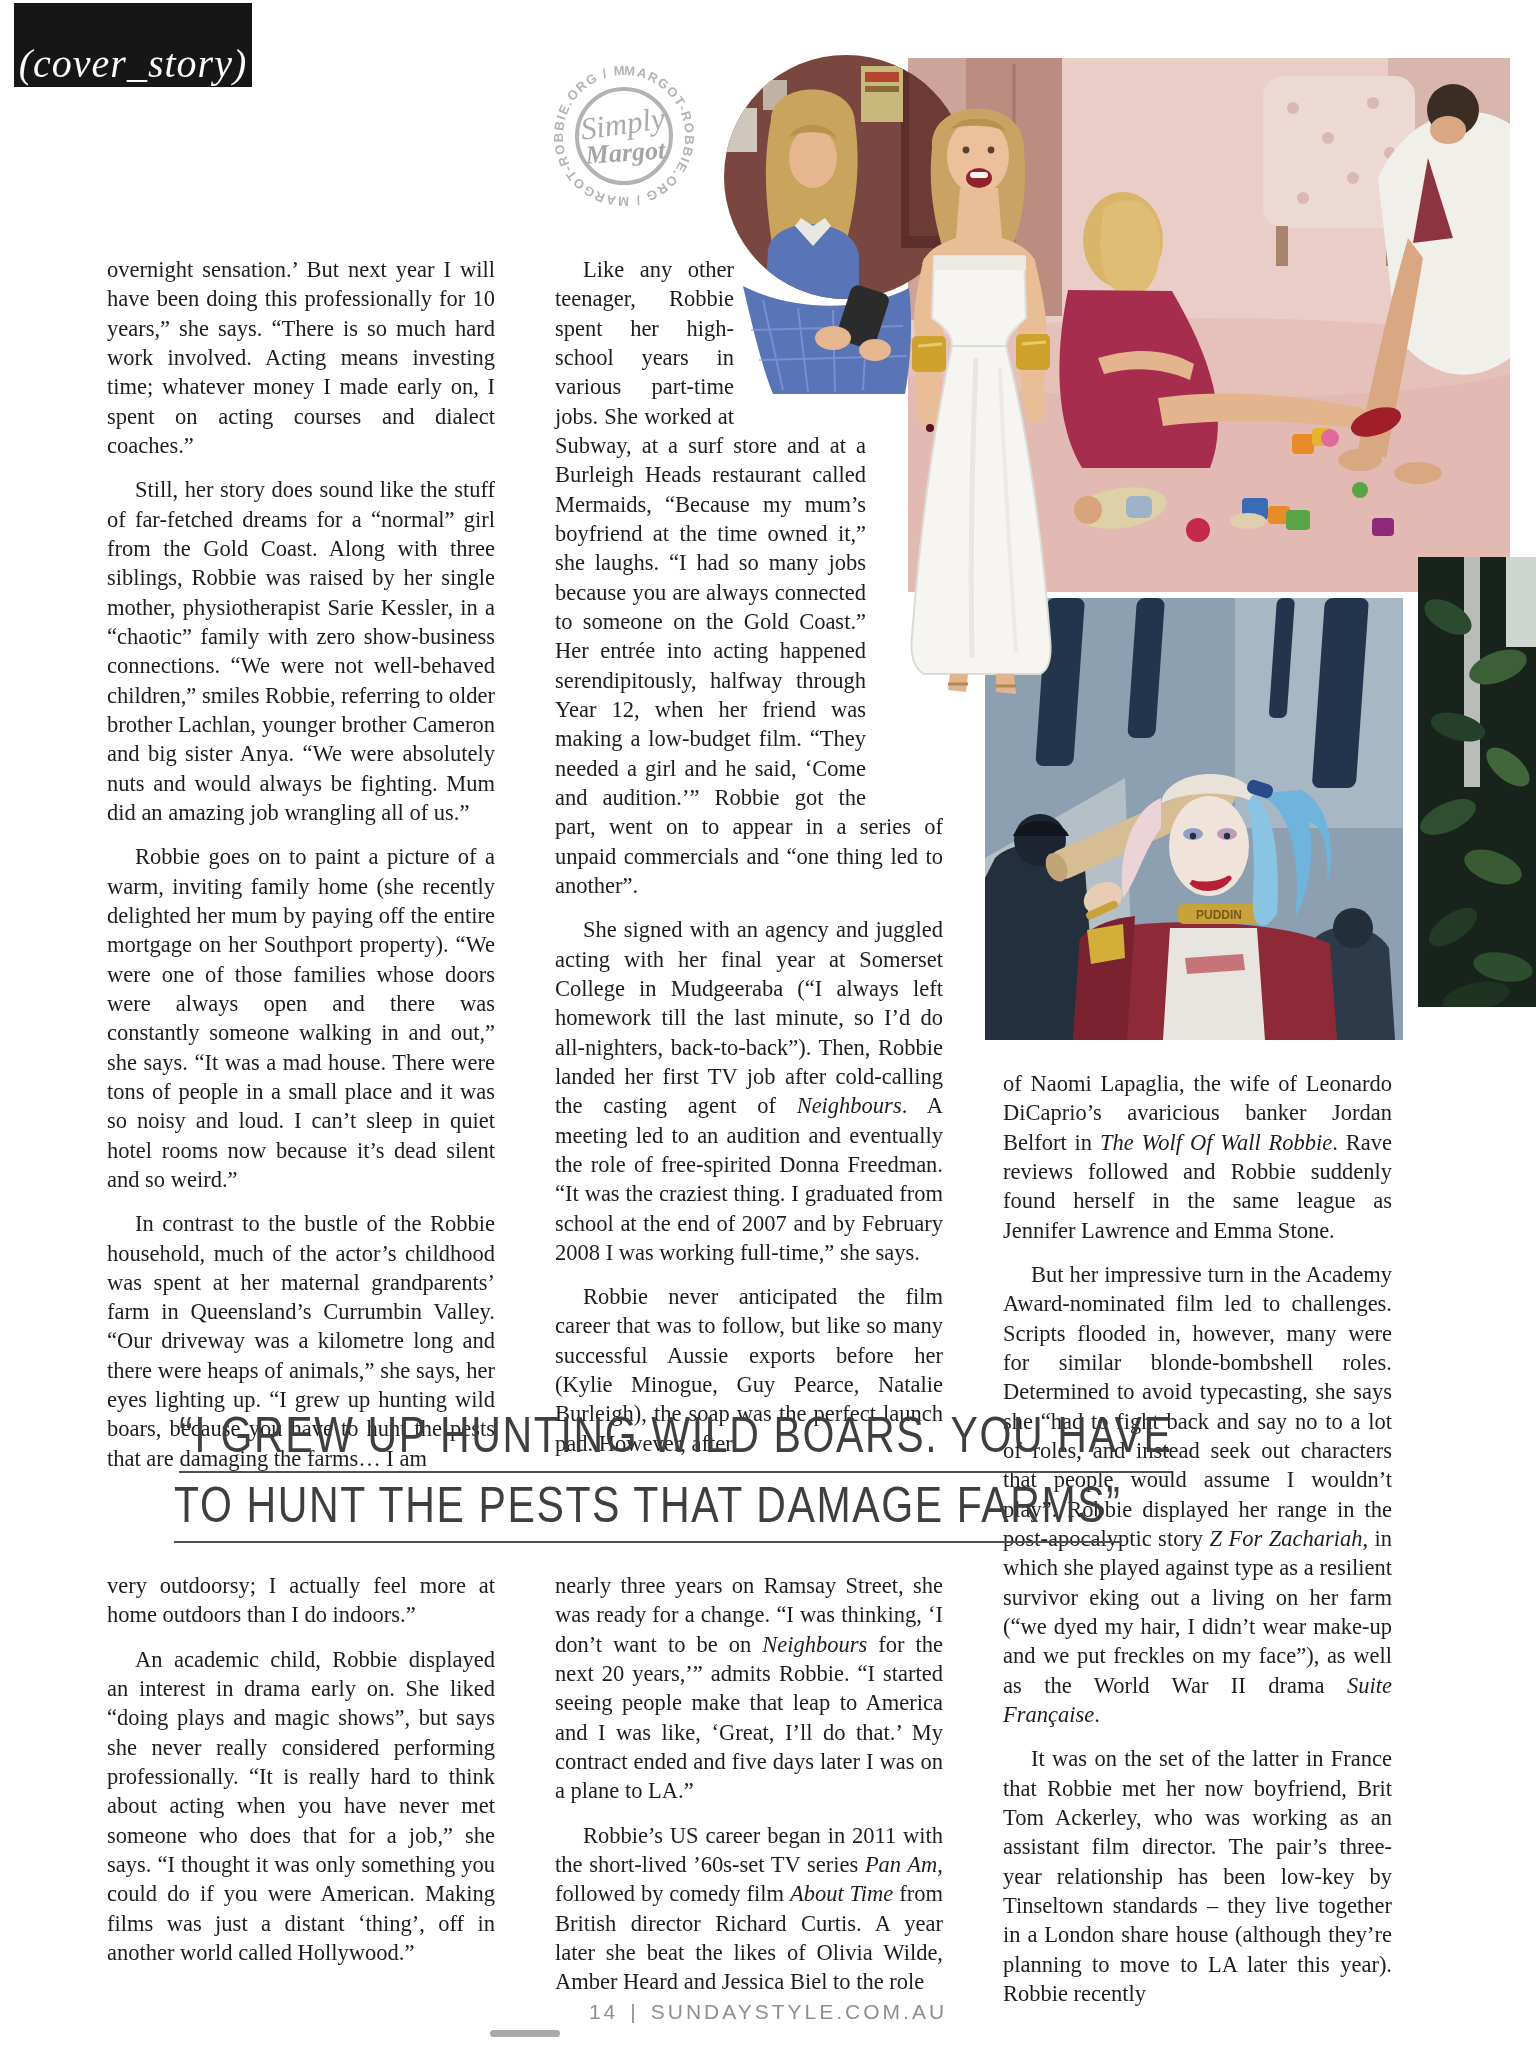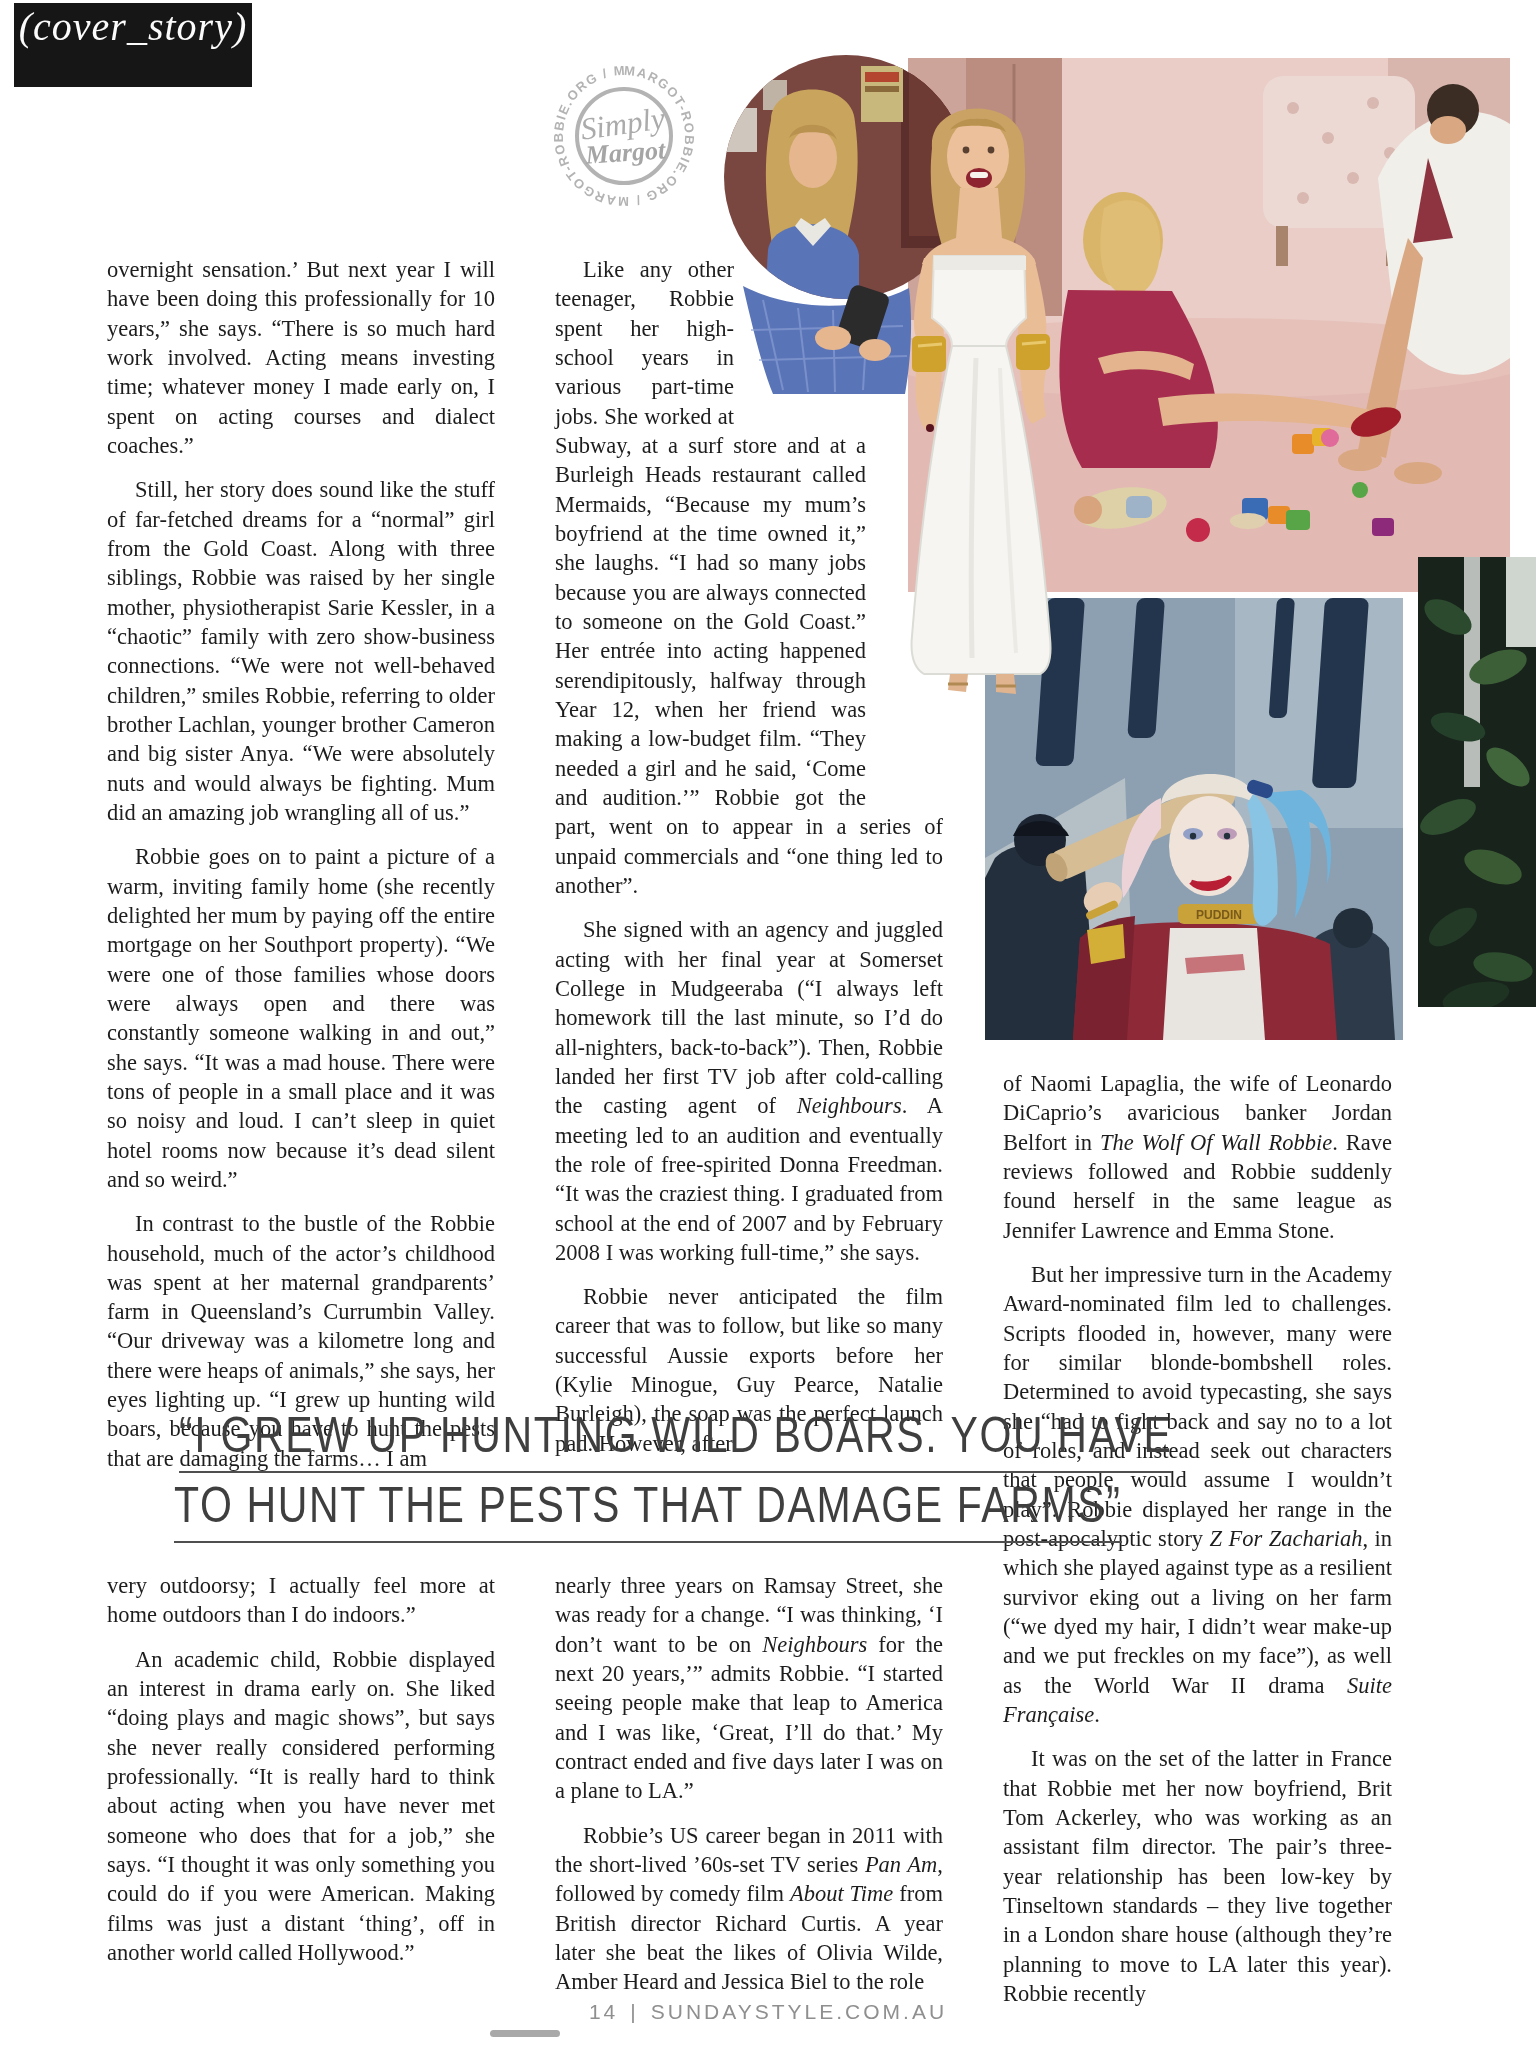--- a/index.html
+++ b/index.html
@@ -1,20 +1,20 @@
 <!DOCTYPE html>
 <html><head>
 <meta charset="utf-8">
 <style>
   html,body{margin:0;padding:0;background:#e9e9e9;}
   .page{position:relative;width:1536px;height:2048px;background:#ffffff;overflow:hidden;
         font-family:"Liberation Serif", serif;}
   
   .cover-label{position:absolute;left:14px;top:3px;width:238px;height:84px;background:#161616;
-    color:#fbfbfb;font-style:italic;font-size:40px;display:flex;align-items:flex-start;justify-content:center;
+    color:#fbfbfb;font-style:italic;font-size:40px;display:flex;align-items:flex-end;justify-content:center;
     letter-spacing:1px;}
   
   .stamp{position:absolute;left:543px;top:55px;width:162px;height:162px;z-index:1;}
   
   .photo{position:absolute;}
   .wolf-photo{left:908px;top:58px;width:602px;height:534px;z-index:1;}
   .circle-photo{left:713px;top:50px;width:258px;height:356px;z-index:2;}
   .harley-photo{left:985px;top:598px;width:418px;height:442px;z-index:1;}
   .foliage-photo{left:1418px;top:557px;width:118px;height:450px;z-index:1;}
   .dress-figure{left:872px;top:78px;width:218px;height:620px;z-index:3;}

